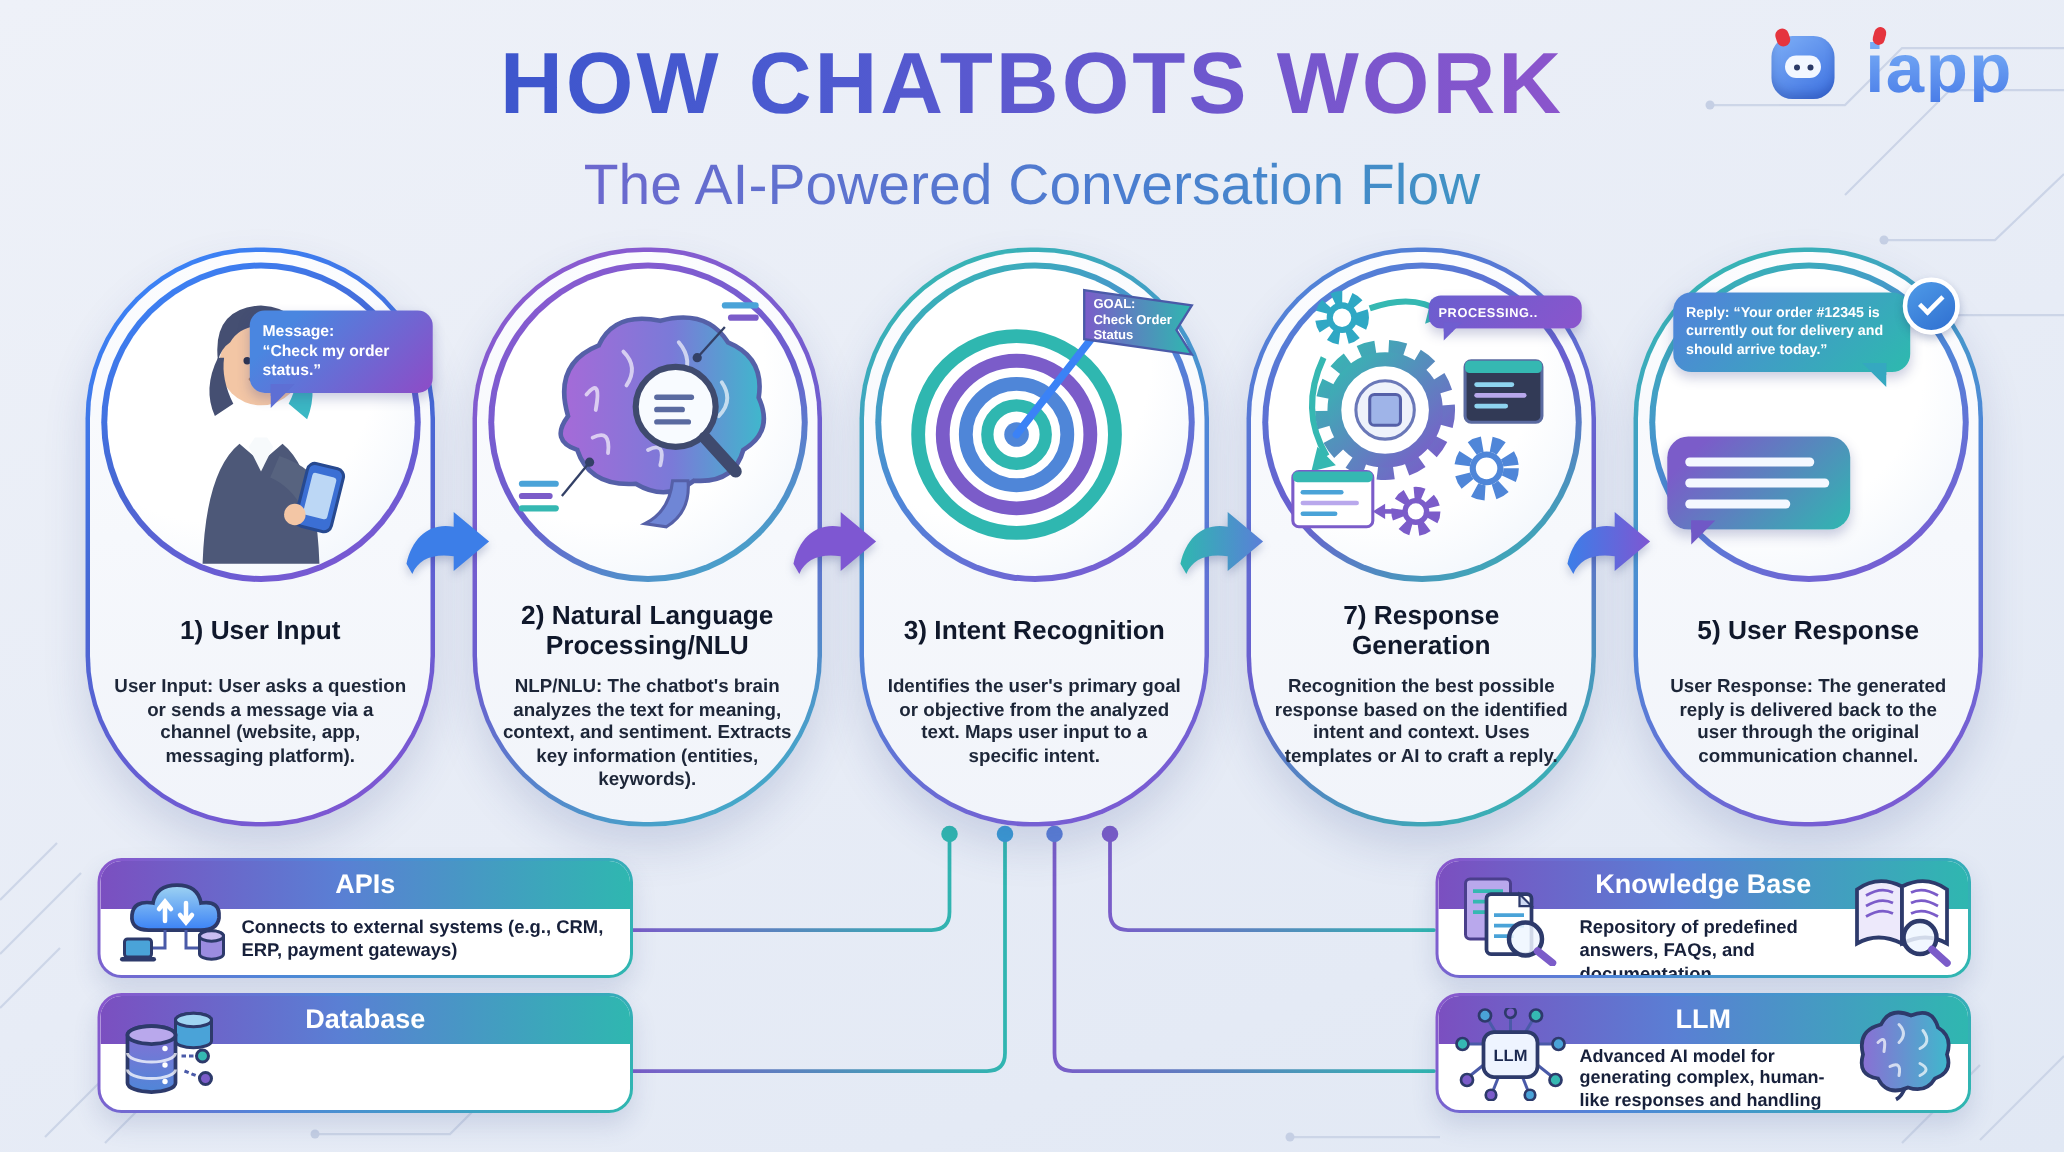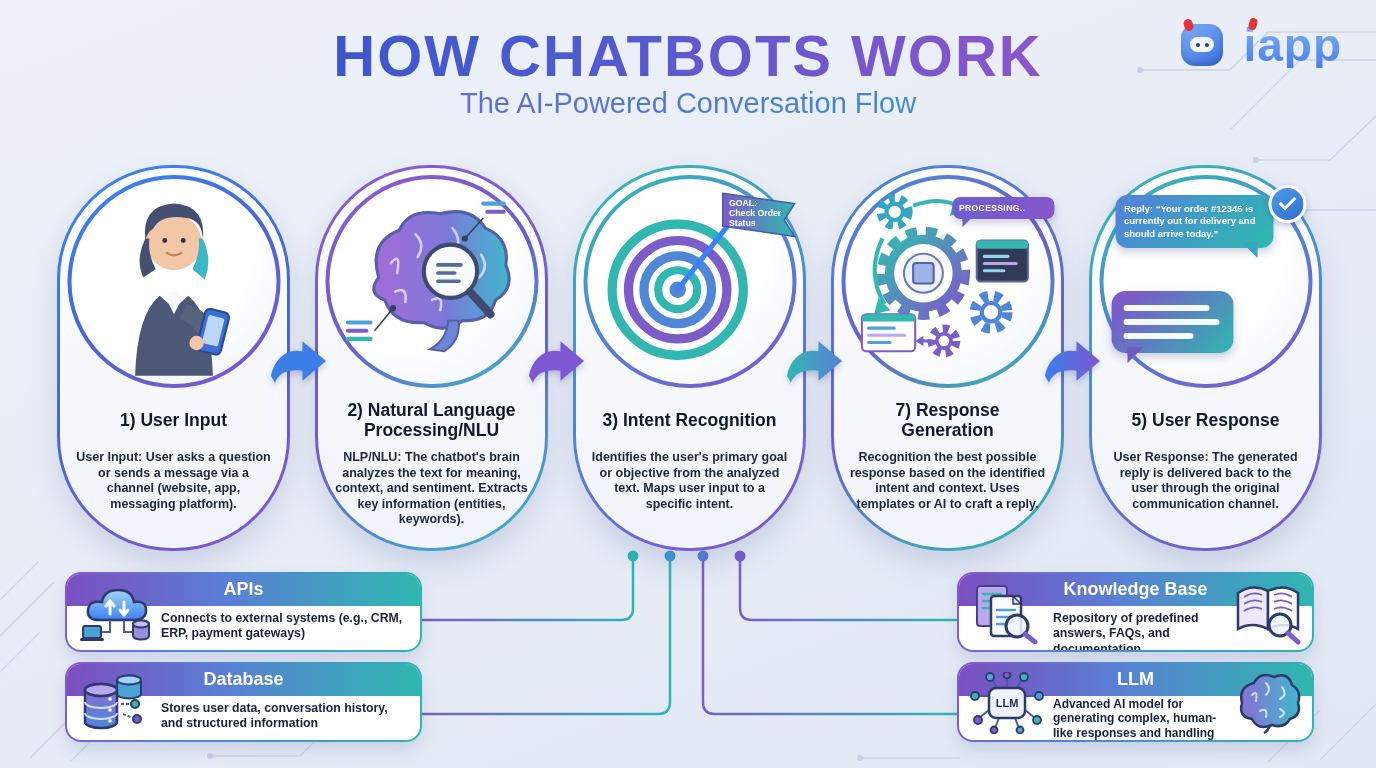--- a/index.html
+++ b/index.html
@@ -9,21 +9,21 @@
   svg{display:block}
   .deco,.connectors{position:absolute;left:0;top:0;pointer-events:none;}
   .deco{z-index:0}.connectors{z-index:1}
 
   
   .hdr{position:absolute;top:26px;left:0;width:100%;text-align:center;z-index:2;}
   .title{font-size:58px;font-weight:800;letter-spacing:2px;line-height:1.05;
     background:linear-gradient(90deg,#2b50c8 5%,#4a5ad0 38%,#8a55cc 75%,#9b59d0 100%);
     -webkit-background-clip:text;background-clip:text;color:transparent;
     text-shadow:0 10px 14px rgba(90,110,180,0.0);}
-  .subtitle{margin-top:0;font-size:29px;font-weight:500;
+  .subtitle{margin-top:16px;font-size:38px;font-weight:500;
     background:linear-gradient(90deg,#8a55cc 5%,#4a7ed0 55%,#2fb7b0 100%);
     -webkit-background-clip:text;background-clip:text;color:transparent;}
   .logo{position:absolute;top:22px;right:34px;display:flex;align-items:center;gap:20px;z-index:3;}
   .bot{position:relative;width:42px;height:42px;border-radius:14px;
     background:linear-gradient(145deg,#7fb0f7,#3b6fe0);box-shadow:inset 0 -4px 6px rgba(20,40,120,.25);}
   .bot .ear{position:absolute;top:-5px;left:3px;width:9px;height:12px;border-radius:5px;background:#e5343e;transform:rotate(-18deg);}
   .bot .face{position:absolute;left:9px;top:13px;width:24px;height:15px;border-radius:8px;background:#f2f7ff;
     display:flex;align-items:center;justify-content:center;gap:5px;}
   .bot .eye{width:4px;height:4px;border-radius:50%;background:#2b3a66;}
   .logo .word{position:relative;font-size:46px;font-weight:800;letter-spacing:1px;line-height:1;
@@ -172,20 +172,24 @@
             <circle cx="91" cy="60" r="2.4" fill="#2c3350"></circle>
               <circle cx="109" cy="60" r="2.4" fill="#2c3350"></circle>
             <path d="M93,72 Q100,77 107,72" stroke="#b5825f" stroke-width="2" fill="none" stroke-linecap="round"></path>
             <path d="M112,122 Q136,130 142,148 L128,158 Q120,142 106,136 Z" fill="#57637f"></path>
             <g transform="rotate(14 138 149)">
               <rect x="126" y="128" width="24" height="42" rx="5" fill="#3b6fd4" stroke="#27498f" stroke-width="2"></rect>
               <rect x="130" y="134" width="16" height="28" rx="2" fill="#bcd7f5"></rect>
             </g>
             <circle cx="122" cy="160" r="7" fill="#f3c6a5"></circle>
           </svg>
+          <div class="bubble bub1">
+            <div>Message:</div>
+            <div>“Check my order status.”</div>
+          </div>
         </div>
       </div>
       <div class="step-title">1) User Input</div>
       <div class="step-desc">User Input: User asks a question or sends a message via a channel (website, app, messaging platform).</div>
     </div>
   </div>
 
   <div class="card c2" style="left:315px">
     <div class="card-inner">
       <div class="circle c2">
@@ -381,21 +385,20 @@
         <path d="M56,42 a8,3.5 0 0 1 16,0 l0,12 a8,3.5 0 0 1 -16,0 Z" fill="#9b8ce0" stroke="#2d3a6b" stroke-width="2"></path>
         <ellipse cx="64" cy="42" rx="8" ry="3.5" fill="#c9bdf2" stroke="#2d3a6b" stroke-width="2"></ellipse>
       </svg>
     </div>
   </div>
 
   <div class="res" style="left:65px;top:662px">
     <div class="res-inner">
       <div class="res-band"></div>
       <div class="res-title">Database</div>
-      <div class="res-body">Stores user data, conversation history, and structured information</div>
       <svg class="res-icon" viewBox="0 0 76 62">
         <defs>
             <linearGradient id="dbg" x1="0" y1="0" x2="0" y2="1">
               <stop offset="0" stop-color="#8a6fd4"></stop>
               <stop offset="1" stop-color="#4f86d8"></stop>
             </linearGradient>
           </defs>
         <path d="M40,8 a12,4.5 0 0 1 24,0 l0,14 a12,4.5 0 0 1 -24,0 Z" fill="#4aa3d8" stroke="#2d3a6b" stroke-width="2"></path>
         <ellipse cx="52" cy="8" rx="12" ry="4.5" fill="#9fd4f2" stroke="#2d3a6b" stroke-width="2"></ellipse>
         <path d="M8,18 a16,6 0 0 1 32,0 l0,32 a16,6 0 0 1 -32,0 Z" fill="url(#dbg)" stroke="#2d3a6b" stroke-width="2.5"></path>

